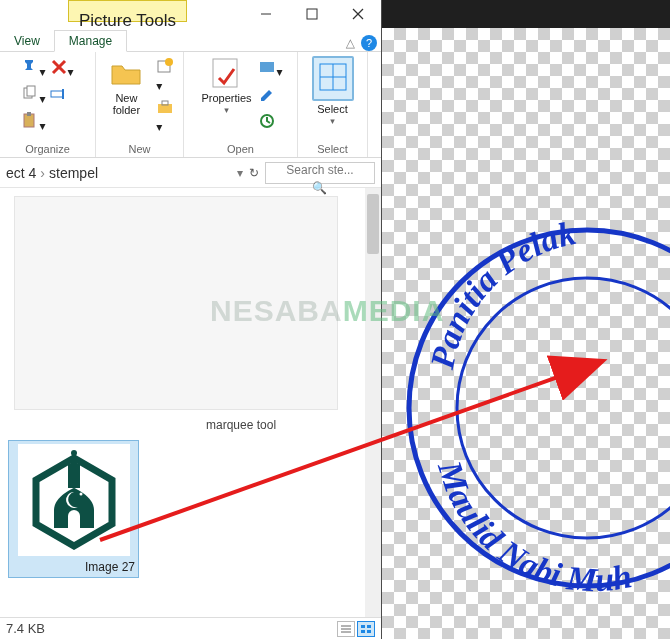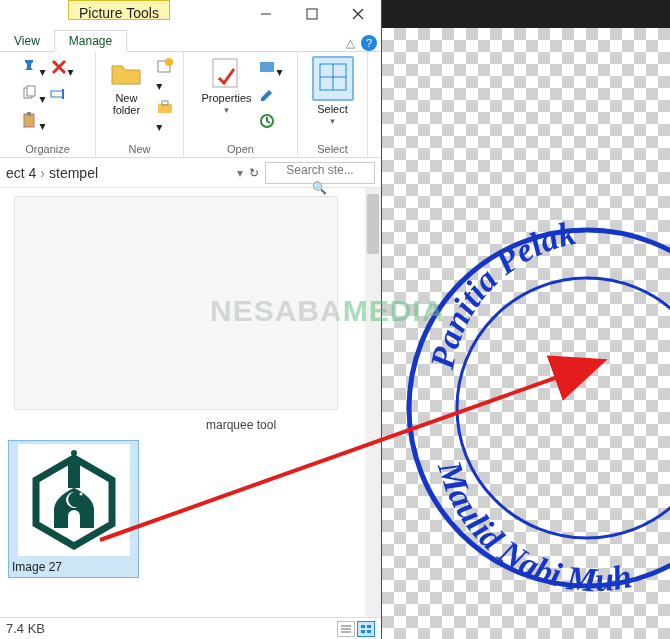--- a/index.html
+++ b/index.html
@@ -2,21 +2,21 @@
 <html><head>
 <meta charset="utf-8">
 <style>
   * { box-sizing: border-box; margin: 0; padding: 0; }
   body { font-family: "Segoe UI", Arial, sans-serif; font-size: 12px; color: #222; width: 670px; height: 639px; overflow: hidden; background: #fff; position: relative; }
   .root { display: flex; width: 100%; height: 100%; }
 
   
   .explorer { width: 382px; height: 100%; background: #fff; position: relative; display: flex; flex-direction: column; border-right: 1px solid #4b4b4b; }
   .titlebar { height: 28px; display: flex; justify-content: flex-end; align-items: center; position: relative; }
-  .contextual-tab { position: absolute; left: 68px; top: 0; height: 20px; border: 1px solid #d6c02a; background: #fdf6b2; padding: 4px 10px; font-size: 14px; }
+  .contextual-tab { position: absolute; left: 68px; top: 0; height: 20px; border: 1px solid #d6c02a; background: #fdf6b2; padding: 10px 10px; font-size: 17px; }
   .winbtns { display: flex; height: 100%; }
   .winbtn { width: 46px; height: 28px; display: flex; align-items: center; justify-content: center; color: #444; }
 
   .tabrow { height: 24px; display: flex; align-items: flex-end; border-bottom: 1px solid #d9d9d9; position: relative; }
   .tab { padding: 3px 14px; font-size: 12px; color: #14532d; }
   .tab.active { border: 1px solid #d9d9d9; border-bottom: 1px solid #fff; background: #fff; position: relative; top: 1px; }
   .collapse { margin-left: auto; margin-right: 4px; display: flex; align-items: center; gap: 6px; }
   .help-icon { width: 16px; height: 16px; border-radius: 50%; background: #1e88e5; color: #fff; font-size: 11px; display: flex; align-items: center; justify-content: center; }
 
   .ribbon { height: 106px; background: #fff; border-bottom: 1px solid #d9d9d9; display: flex; }
@@ -35,21 +35,21 @@
   .crumb-sep { color: #888; }
   .refresh-btn { color: #555; }
   .search { width: 110px; height: 22px; border: 1px solid #ccc; display: flex; align-items: center; padding: 0 4px; color: #777; font-size: 12px; gap: 4px; flex-direction: column; }
   .search .mag { color: #555; }
 
   .content { flex: 1; position: relative; overflow: hidden; }
   .big-preview { position: absolute; left: 14px; top: 8px; width: 324px; height: 214px; background: #f6f6f6; border: 1px solid #e5e5e5; }
   .scroll-track { position: absolute; right: 0; top: 0; bottom: 0; width: 16px; background: #f0f0f0; }
   .scroll-thumb { position: absolute; right: 2px; top: 6px; width: 12px; height: 60px; background: #c8c8c8; border-radius: 2px; }
 
-  .file { position: absolute; width: 131px; text-align: left; font-size: 12px; }
+  .file { position: absolute; width: 131px; text-align: right; font-size: 12px; }
   .file .thumb { width: 112px; height: 112px; margin: 0 auto 4px; border: 1px solid #ddd; display:flex; align-items:center; justify-content:center; background:#fff; }
   .file.selected { background: #cde6f7; border: 1px solid #7fb8e0; padding: 3px; }
   .file.selected .thumb { border: none; }
   .dark-thumb { background: #2b2b2b; }
   .lbl-above { position:absolute; font-size:12px; color:#444; }
 
   .statusbar { height: 22px; border-top: 1px solid #ddd; display: flex; align-items: center; padding: 0 6px; font-size: 13px; color: #444; gap: 8px; }
   .view-toggle { margin-left: auto; display: flex; gap: 2px; }
   .vt { width: 18px; height: 16px; border: 1px solid #bbb; display:flex; align-items:center; justify-content:center; background:#fff; }
   .vt.active { background: #cde6f7; border-color:#1e88e5; }

